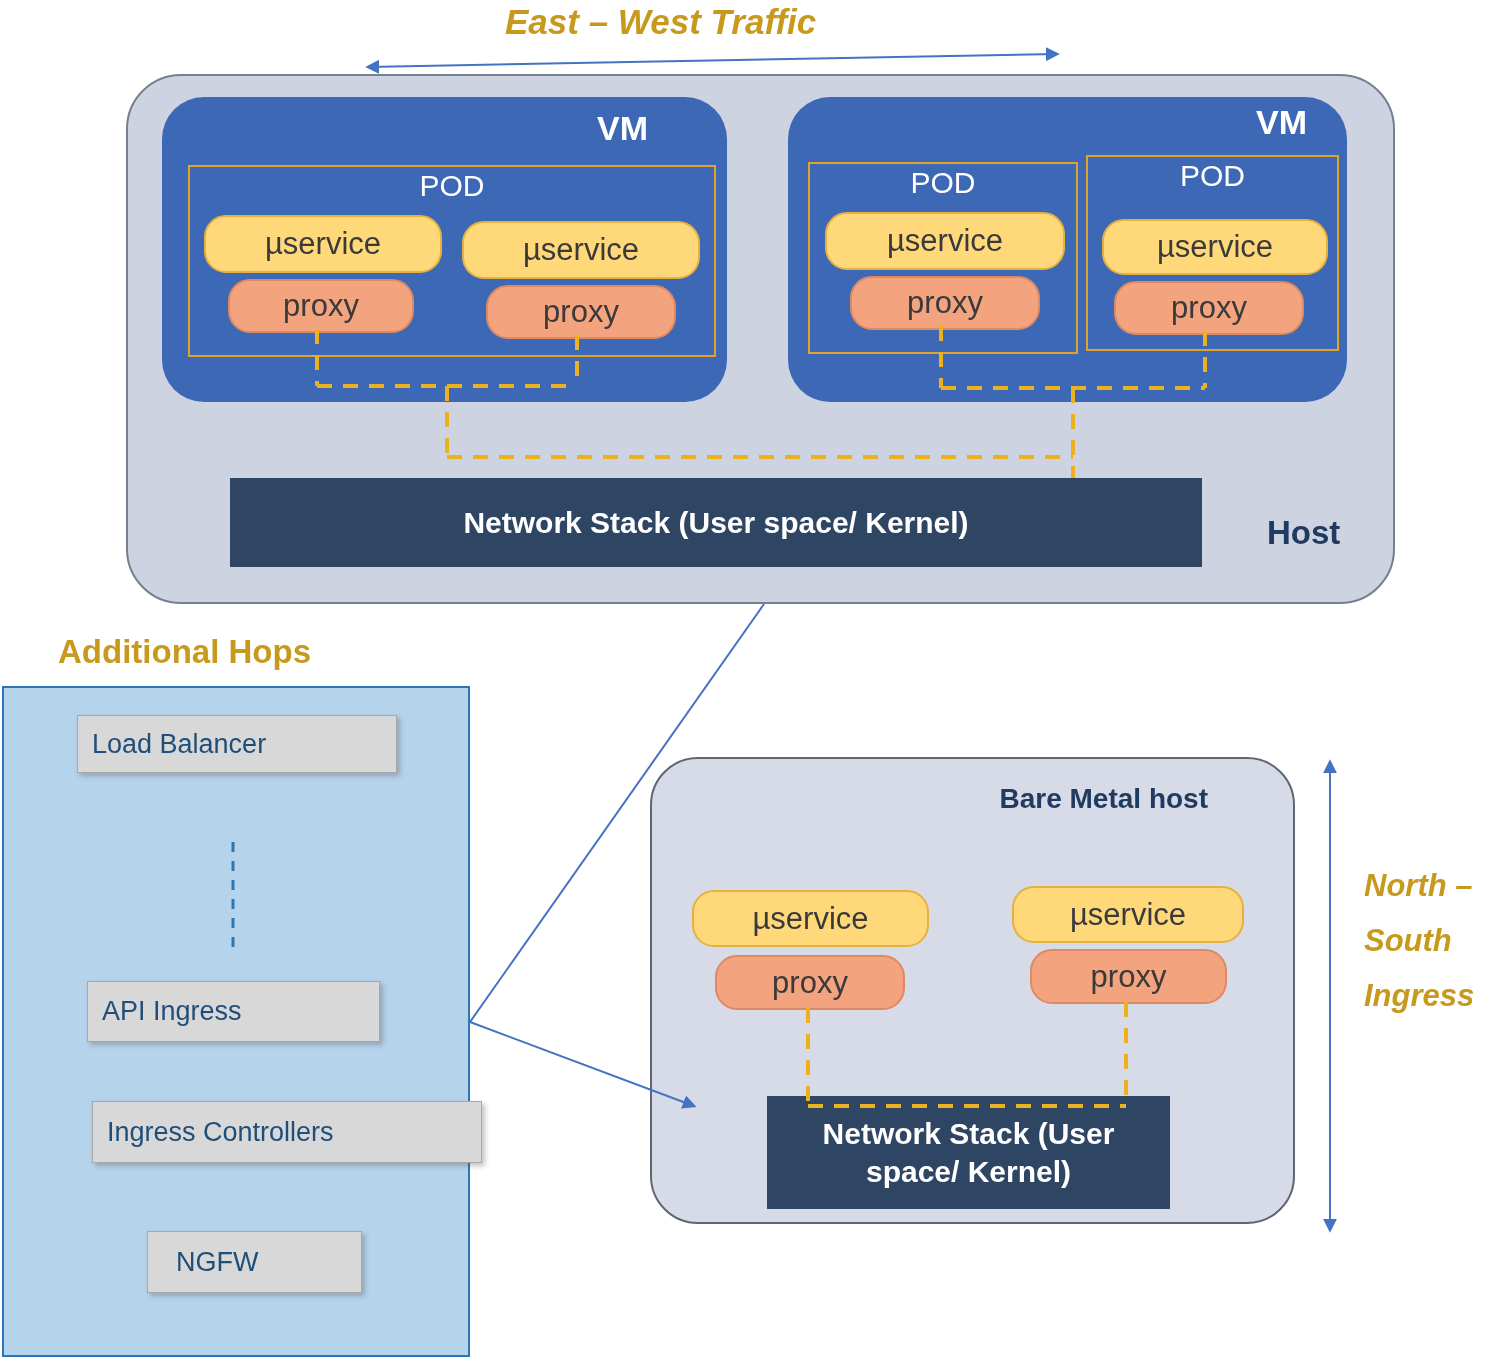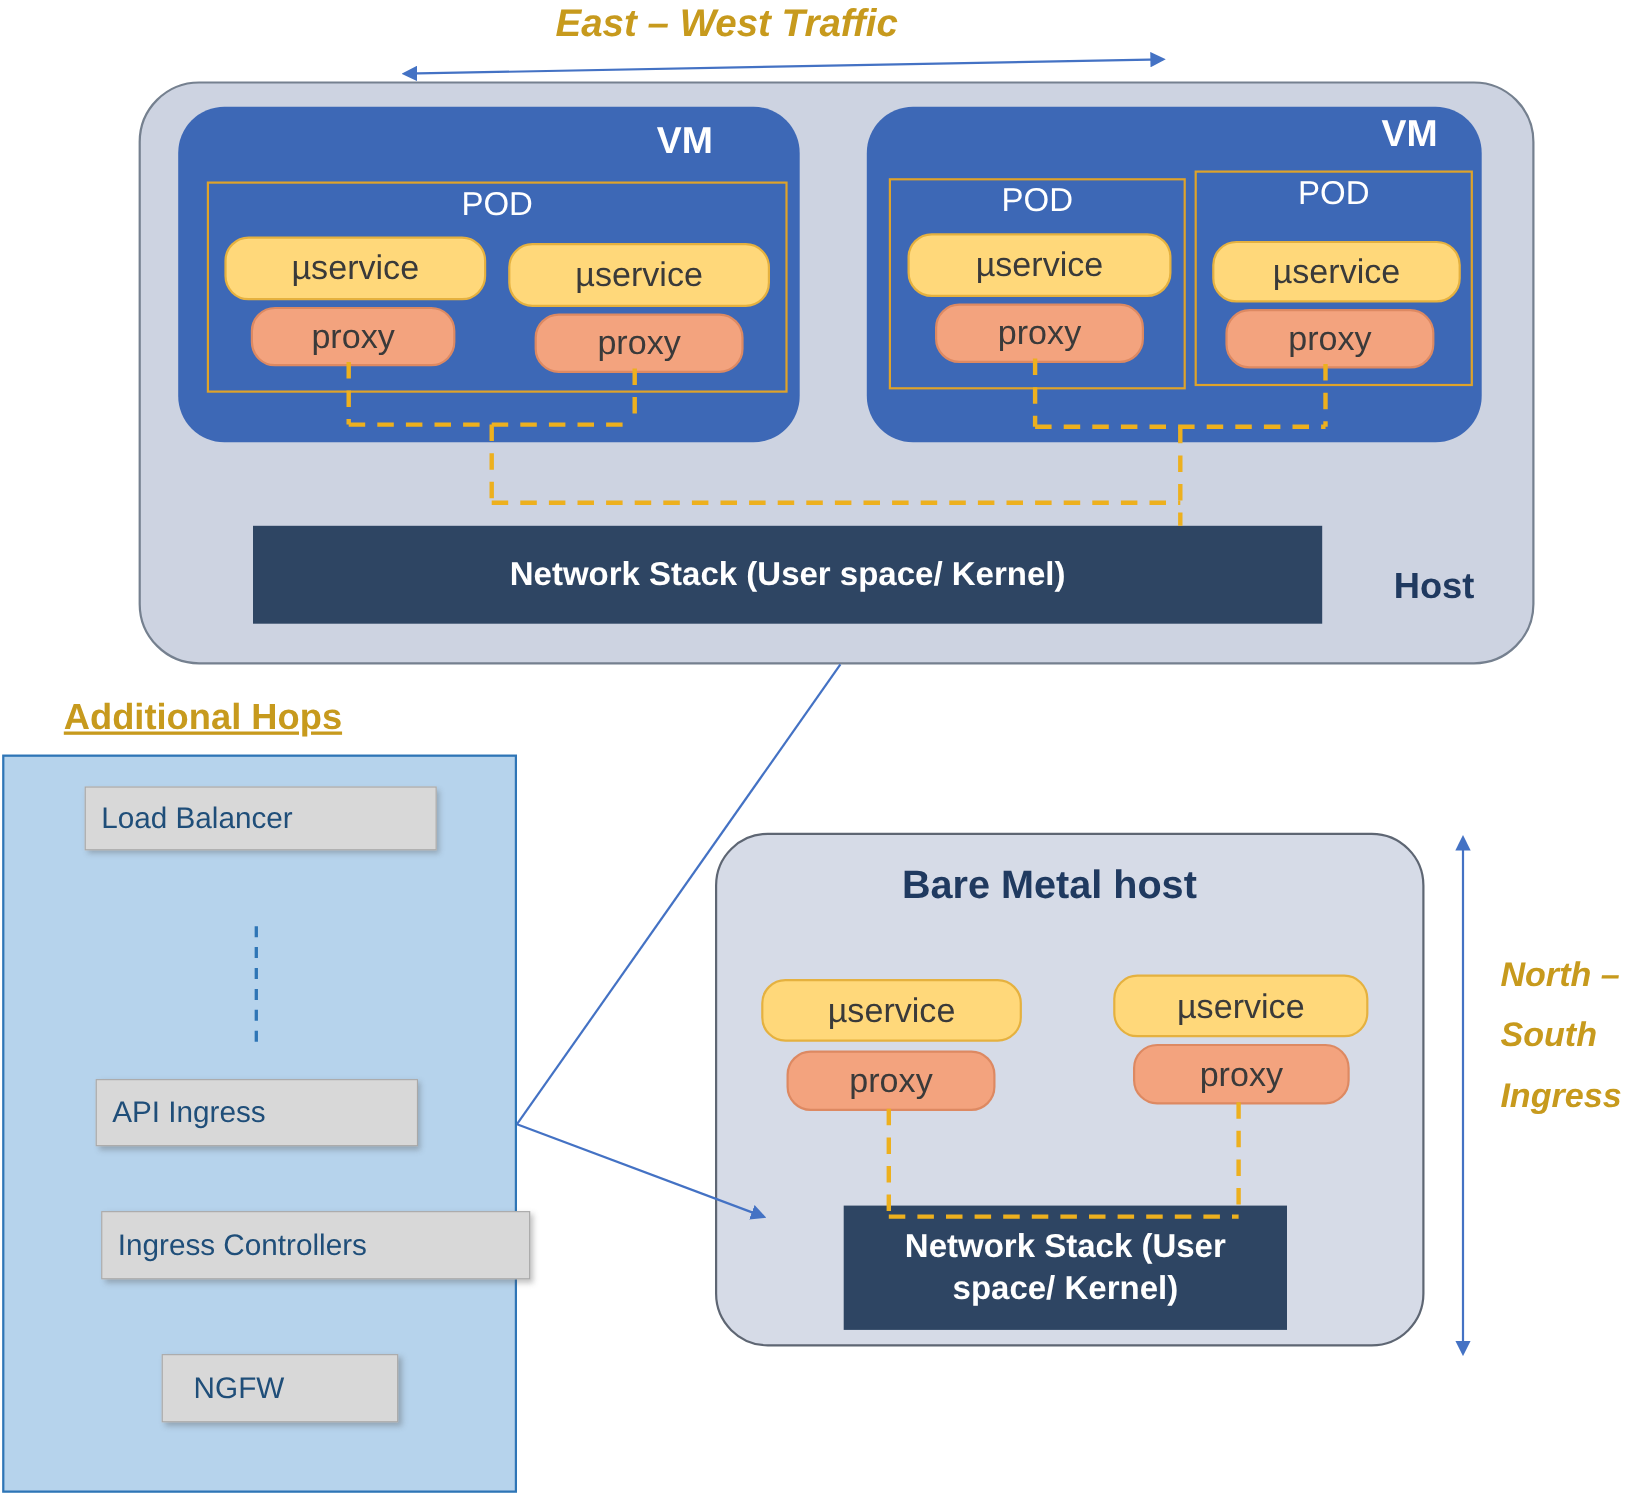--- a/index.html
+++ b/index.html
@@ -21,30 +21,30 @@
   .pod-label{left:0;right:0;top:2px;text-align:center;color:#fff;font-size:30px;}
   .chip{display:flex;align-items:center;justify-content:center;border-radius:22px;font-size:31px;color:#3A3A3A;}
   .service{background:var(--service-yellow);border:2px solid #E5B13F;}
   .proxy{background:var(--proxy-orange);border:2px solid #DD8962;}
   .stack{background:var(--stack-navy);color:#fff;display:flex;align-items:center;justify-content:center;font-size:30px;font-weight:600;text-align:center;line-height:1.25;}
   .host-stack{left:102px;top:402px;width:972px;height:89px;}
   .host-label{left:1139px;top:438px;font-size:33px;font-weight:bold;color:#203A60;}
   .gold-label{color:var(--gold);font-weight:bold;}
   .italic{font-style:italic;}
   .east-west{left:505px;top:2px;font-size:35px;white-space:nowrap;}
-  .add-hops{left:58px;top:633px;font-size:33px;white-space:nowrap;text-decoration:underline;}
+  .add-hops{left:58px;top:633px;font-size:33px;white-space:nowrap;}
   .north-south{left:1364px;top:858px;font-size:31px;line-height:55px;}
   .hops-panel{left:2px;top:686px;width:468px;height:671px;background:var(--hops-panel-blue);border:2px solid #2E75B6;}
   .hop-box{background:var(--hop-box-gray);border:1px solid #A8A8A8;box-shadow:3px 3px 5px rgba(80,80,80,0.35);color:var(--hop-text-blue);font-size:27px;display:flex;align-items:center;padding-left:14px;}
   .hop-lb{left:73px;top:27px;width:320px;height:58px;}
   .hop-api{left:83px;top:293px;width:293px;height:61px;}
   .hop-ing{left:68px;top:413px;width:390px;height:62px;margin-left:20px;}
   .hop-ngfw{left:143px;top:543px;width:215px;height:62px;padding-left:28px;}
   .bm-box{left:650px;top:757px;width:645px;height:467px;background:#D6DBE7;border:2px solid #5E6673;border-radius:48px;}
-  .bm-title{left:0;top:24px;width:100%;padding-right:37px;text-align:center;font-size:36px;font-weight:bold;color:#203A60;}
+  .bm-title{left:0;top:24px;width:100%;padding-right:85px;text-align:right;font-size:28px;font-weight:bold;color:#203A60;}
   .bm-stack{left:115px;top:337px;width:403px;height:113px;padding:6px 26px;}
   svg.overlay{position:absolute;left:0;top:0;z-index:10;pointer-events:none;}
   .dash-yellow{stroke:var(--dashed-yellow);stroke-width:4;fill:none;stroke-dasharray:15 11;}
   .line-blue{stroke:var(--line-blue);stroke-width:2;fill:none;}
   .dash-blue{stroke:#2E75B6;stroke-width:3;fill:none;stroke-dasharray:10 9;}
 </style>
 </head>
 <body>
 
 <div class="canvas">

